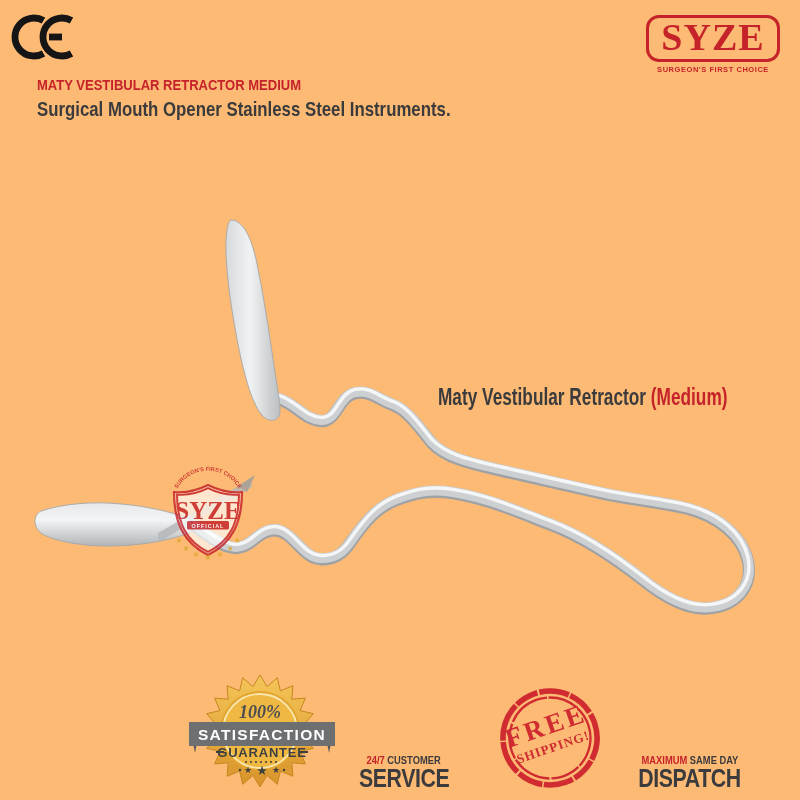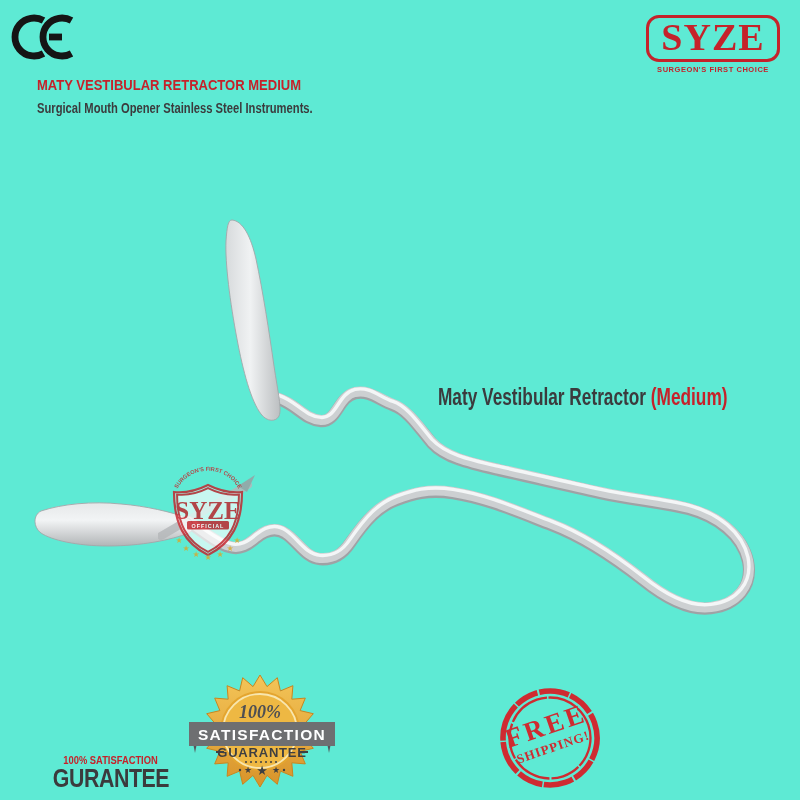--- a/index.html
+++ b/index.html
@@ -1,30 +1,30 @@
 <!DOCTYPE html>
 <html><head>
 <meta charset="utf-8">
 <style>
   html,body{margin:0;padding:0;background:#fff;}
   body{font-family:"Liberation Sans",sans-serif;}
-  .canvas{position:relative;width:800px;height:800px;background:#5eead4;overflow:hidden;}
+  .canvas{position:relative;width:800px;height:800px;background:#fdba74;overflow:hidden;}
   .abs{position:absolute;}
   .nowrap{white-space:nowrap;}
   .red{color:#c5222a;}
   .dark{color:#3b3b3d;}
   
   .cxl{display:inline-block;transform:scaleX(.80);transform-origin:0 50%;}
   .cxh{display:inline-block;transform:scaleX(.93);transform-origin:0 50%;}
   .cxp{display:inline-block;transform:scaleX(.75);transform-origin:0 50%;}
   .cxc{display:inline-block;transform:scaleX(.82);transform-origin:50% 50%;}
   .cxs{display:inline-block;transform:scaleX(.85);transform-origin:50% 50%;}
 
   .heading{left:37px;top:77px;font-size:14px;font-weight:bold;color:#c5222a;}
-  .desc{left:37px;top:100px;font-size:14px;line-height:17.4px;font-weight:bold;color:#3b3b3d;}
+  .desc{left:37px;top:100px;font-size:21px;line-height:17.4px;font-weight:bold;color:#3b3b3d;}
   .desc div{white-space:nowrap;}
 
   .logo{right:20px;top:15px;width:134px;text-align:center;}
   .logo-box{border:3.5px solid #c5222a;border-radius:13px;height:41px;display:flex;align-items:center;justify-content:center;}
   .logo-name{font-family:"Liberation Serif",serif;font-weight:bold;font-size:38px;line-height:1;color:#c5222a;letter-spacing:1px;margin-top:-3px;}
   .logo-tagline{color:#c5222a;font-size:7.5px;font-weight:bold;letter-spacing:.55px;margin-top:3px;white-space:nowrap;}
 
   .product-label{left:438px;top:384px;font-size:23px;font-weight:bold;}
 
   .watermark{left:158px;top:463px;width:100px;height:106px;opacity:.82;}
@@ -150,18 +150,22 @@
 
   <svg class="abs" style="left:494px;top:682px" width="112" height="112" viewBox="0 0 112 112">
     <g transform="rotate(-19 56 56)" fill="none">
       <circle cx="56" cy="56" r="47" stroke="#cf2b31" stroke-width="5.6" stroke-dasharray="38 1.5 24 2 30 1.5 26 2 34 1.5"></circle>
       <circle cx="56" cy="56" r="40.5" stroke="#cf2b31" stroke-width="2.3" stroke-dasharray="44 1.5 30 2 40 1.5 36 2"></circle>
       <text x="56" y="52" text-anchor="middle" class="serif" font-weight="bold" font-size="27" letter-spacing="3" fill="#cf2b31">FREE</text>
       <text x="56" y="70" text-anchor="middle" class="serif" font-weight="bold" font-size="13" letter-spacing="1" fill="#cf2b31">SHIPPING!</text>
     </g>
   </svg>
 
-  <div class="abs foot" style="left:26px;width:170px">
-    <div class="foot-small"><span class="cxs"><span class="red">100% SATISFACTION</span><span></span></span></div>
-    <div class="foot-big"><span class="cxc">GURANTEE</span></div>
+  <div class="abs foot" style="left:334px;width:140px">
+    <div class="foot-small"><span class="cxs"><span class="red">24/7</span><span> CUSTOMER</span></span></div>
+    <div class="foot-big"><span class="cxc">SERVICE</span></div>
+  </div>
+  <div class="abs foot" style="left:605px;width:170px">
+    <div class="foot-small"><span class="cxs"><span class="red">MAXIMUM</span><span> SAME DAY</span></span></div>
+    <div class="foot-big"><span class="cxc">DISPATCH</span></div>
   </div>
 
 </div>
 
 </body></html>

